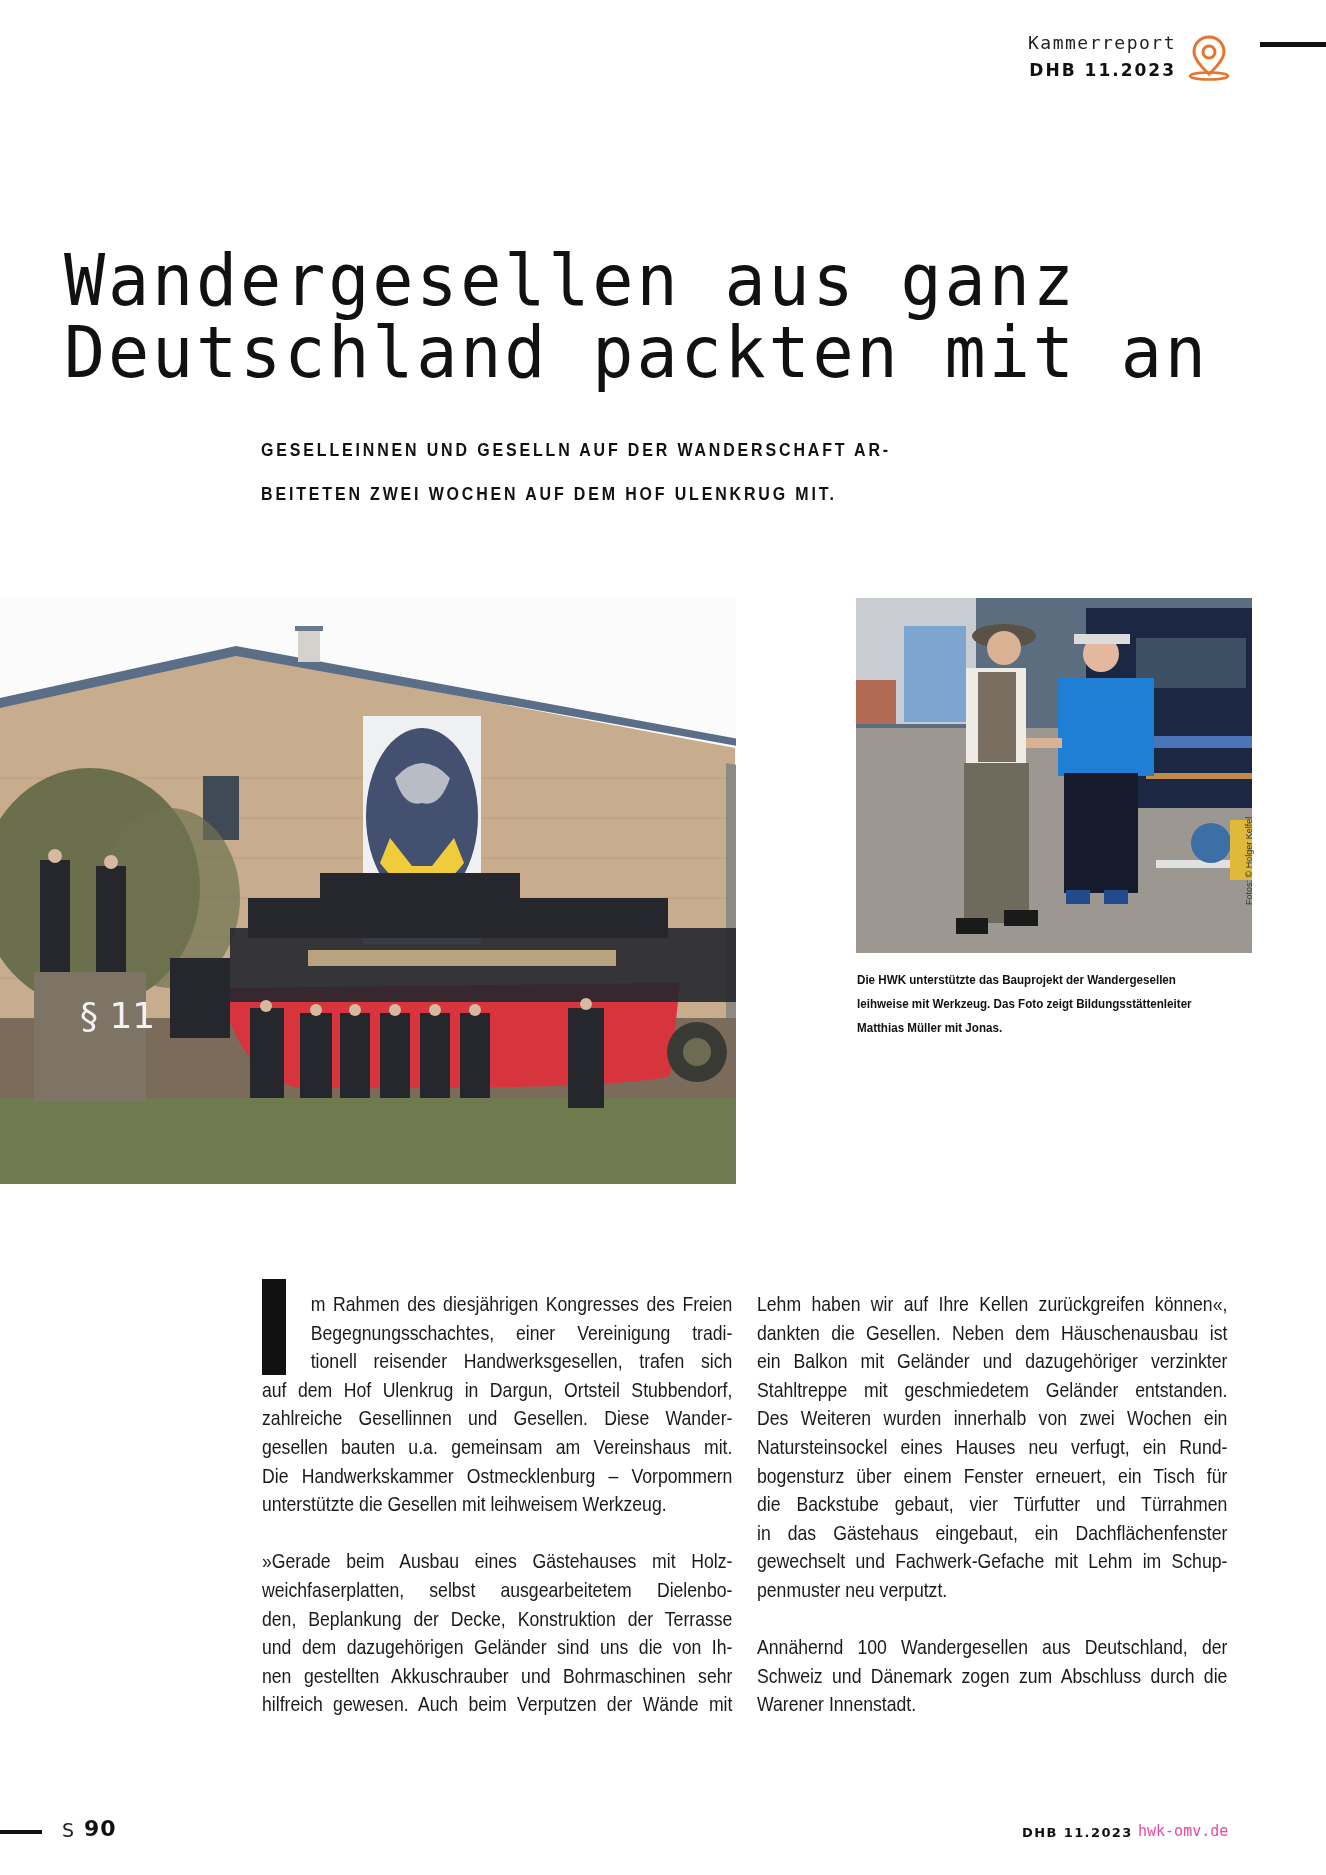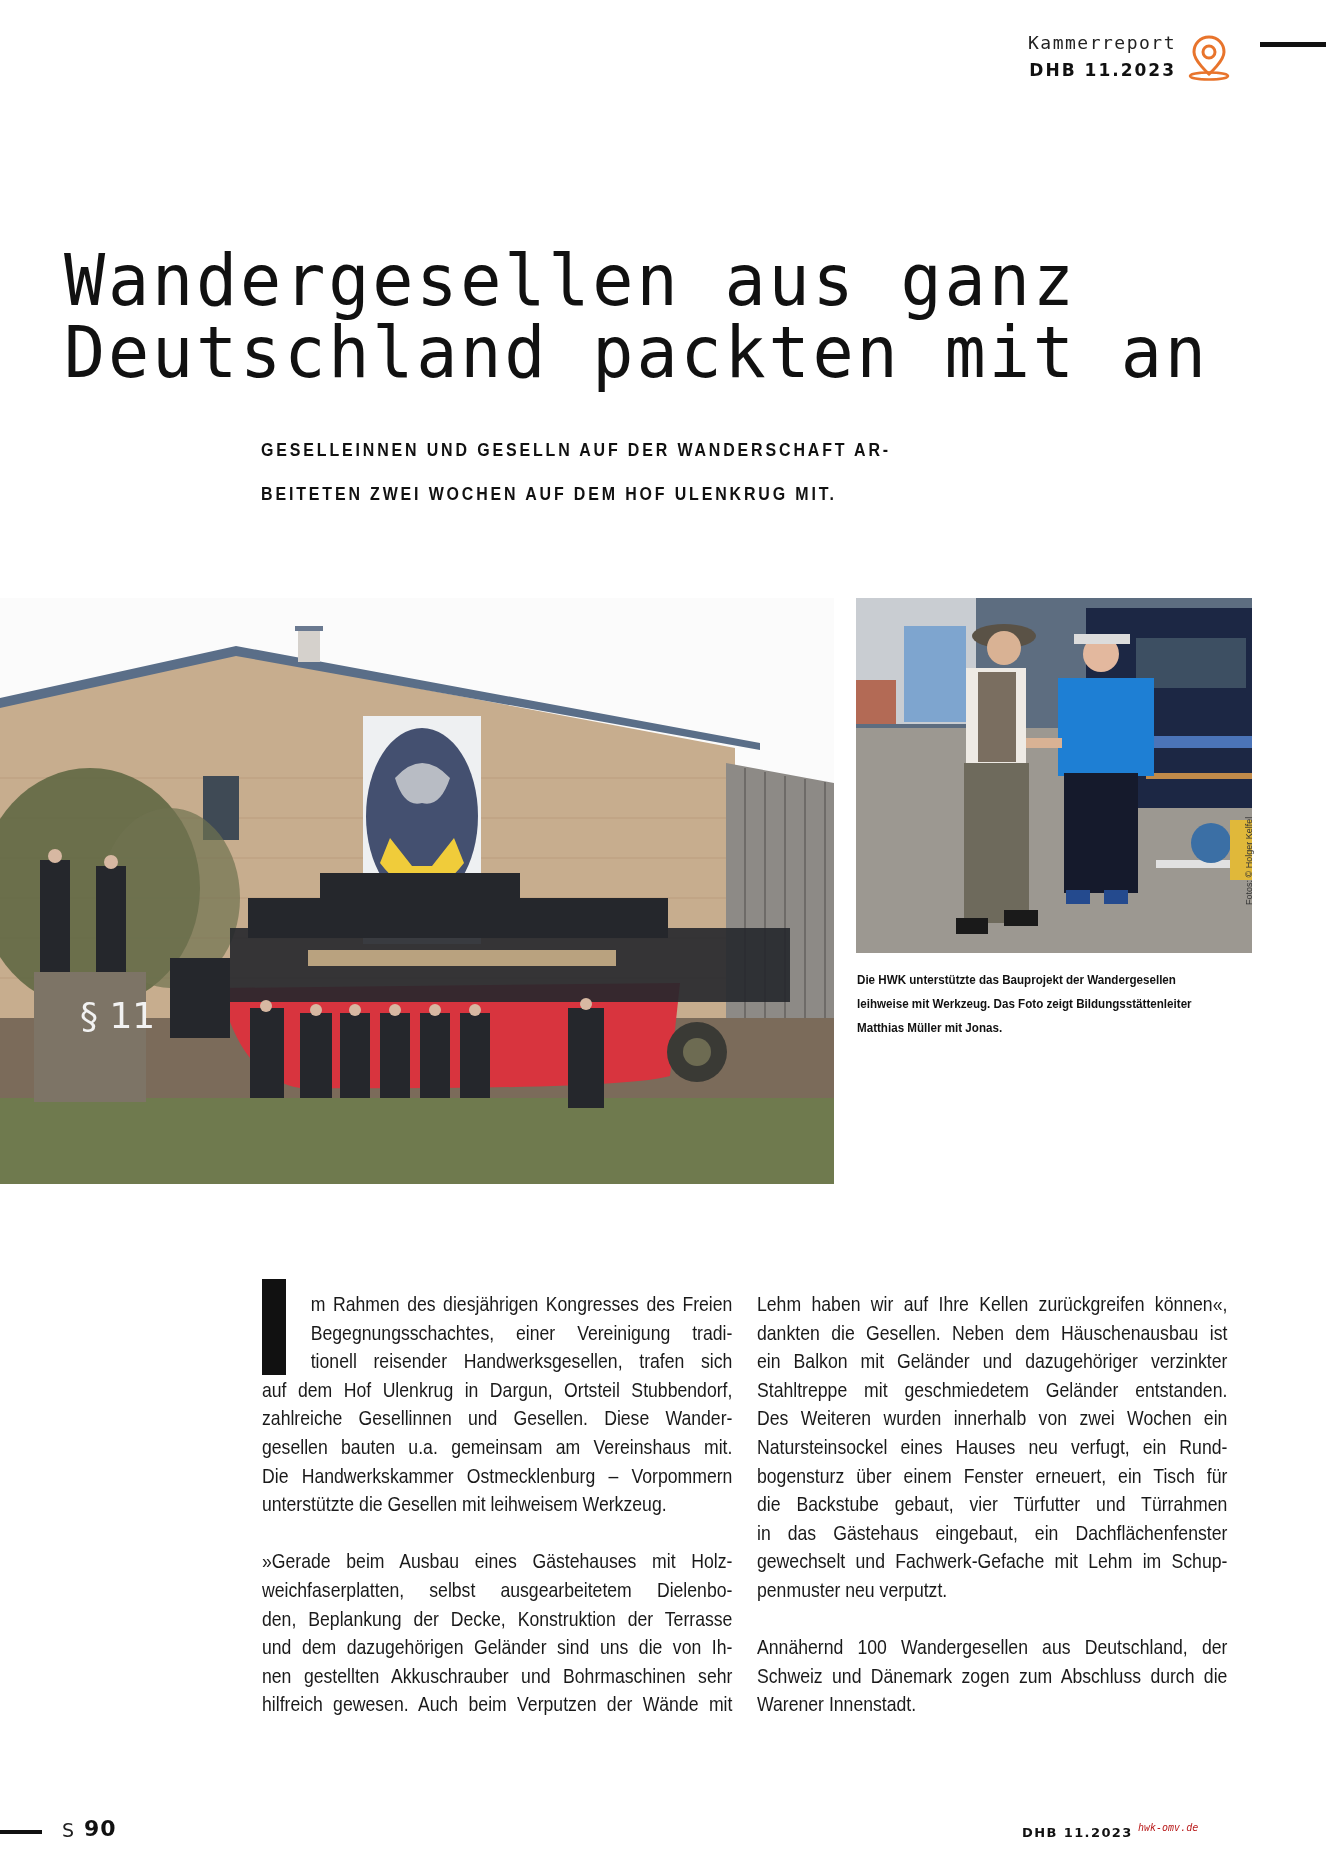--- a/index.html
+++ b/index.html
@@ -32,21 +32,21 @@
     .subtitle {
       position: absolute; left: 261px; top: 428px; width: 680px;
       font-family: "Liberation Sans", sans-serif; font-weight: bold; font-size: 19px;
       letter-spacing: 3.4px; line-height: 44px; color: #111;
       transform: scaleX(0.84); transform-origin: left top;
     }
     .subtitle span { display: block; white-space: nowrap; }
 
     
     .photo-main {
-      position: absolute; left: 0; top: 598px; width: 834px; height: 586px; overflow: hidden;
+      position: absolute; left: 0; top: 598px; width: 736px; height: 586px; overflow: hidden;
       background: #ffffff;
     }
     .photo-side {
       position: absolute; left: 856px; top: 598px; width: 396px; height: 355px; overflow: hidden;
       background: #9a9893;
     }
     .credit {
       position: absolute; left: 1244px; top: 905px;
       font-family: "Liberation Sans", sans-serif; font-size: 9px; color: #333;
       transform: rotate(-90deg); transform-origin: left top; white-space: nowrap;
@@ -84,21 +84,21 @@
     .ftr-num {
       position: absolute; left: 84px; top: 1816px;
       font-family: "DejaVu Sans", sans-serif; font-weight: bold; font-size: 22px; color: #111; letter-spacing: 1px;
     }
     .ftr-right-bold {
       position: absolute; left: 1022px; top: 1825px;
       font-family: "DejaVu Sans", sans-serif; font-weight: bold; font-size: 13px; letter-spacing: 1.4px; color: #111;
     }
     .ftr-right-url {
       position: absolute; left: 1138px; top: 1822px;
-      font-family: "DejaVu Sans Mono", monospace; font-size: 10px; color: #b91c1c; font-style: italic;
+      font-family: "DejaVu Sans Mono", monospace; font-size: 15px; color: #ec4899;
     }
   </style>
 </head>
 <body>
 
 <div class="hdr-line1">Kammerreport</div>
 <div class="hdr-line2">DHB 11.2023</div>
 <svg class="pin-icon" viewBox="0 0 46 48">
   <path d="M23 3 C14 3 8 10 8 18 C8 27 23 40 23 40 C23 40 38 27 38 18 C38 10 32 3 23 3 Z" fill="none" stroke="#e8742c" stroke-width="3"></path>
   <circle cx="23" cy="18" r="6" fill="none" stroke="#e8742c" stroke-width="3"></circle>

